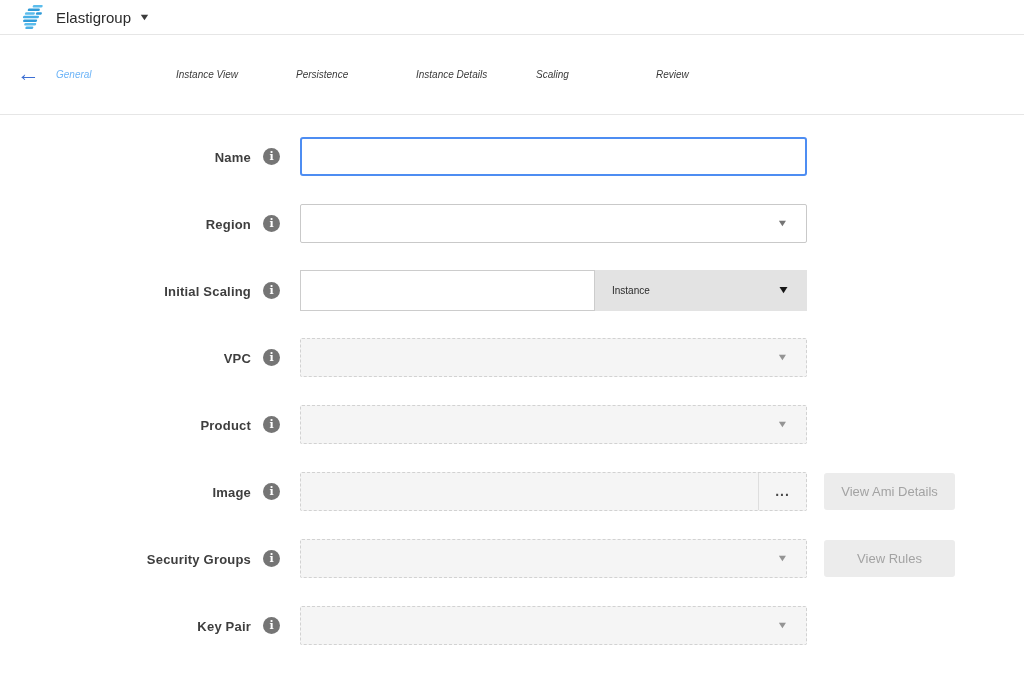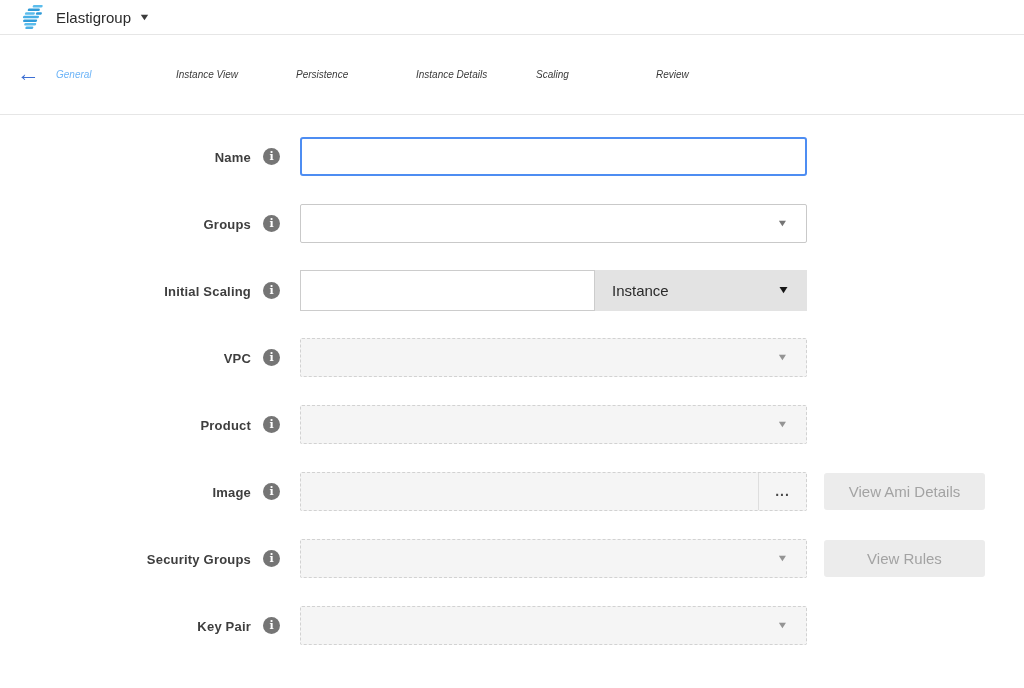--- a/index.html
+++ b/index.html
@@ -42,32 +42,32 @@
   .select .caret { position:absolute; right:17px; top:50%; transform:translateY(-52%) scale(.92,.72);
                    color:#757575; font-size:13px; }
   .select.disabled { background:#f5f5f5; border:1px dashed #d2d2d2; cursor:default; }
   .select.disabled .caret { color:#949494; }
 
   .capacity-input { width:295px; height:41px; border:1px solid #cccccc; outline:none;
                     padding:0 12px; font-size:14px; color:#333;
                     font-family:"Liberation Sans", sans-serif; }
   .unit-select { position:relative; width:212px; height:41px; background:#e3e3e3;
                  display:flex; align-items:center; padding-left:17px; cursor:pointer; }
-  .unit-label { font-size:15px; color:#2b2b2b; }
+  .unit-label { font-size:10px; color:#2b2b2b; }
   .unit-select .caret { position:absolute; right:17px; top:50%; transform:translateY(-52%) scale(1.05,.8);
                         color:#161616; font-size:13px; }
 
   .image-field { position:relative; }
   .browse-cell { position:absolute; right:0; top:0; bottom:0; width:48px;
                  border-left:1px solid #dedede; display:flex; align-items:center;
                  justify-content:center; color:#4a4a4a; font-size:14px; font-weight:bold;
                  letter-spacing:1px; cursor:pointer; }
 
-  .side-button { margin-left:17px; width:161px; height:37px; background:#ececec;
-                 color:#a3a3a3; font-size:15px; border:none; border-radius:3px;
+  .side-button { margin-left:17px; width:131px; height:37px; background:#ececec;
+                 color:#a3a3a3; font-size:13px; border:none; border-radius:3px;
                  font-family:"Liberation Sans", sans-serif; }
 </style>
 </head>
 <body>
 
 <div class="header">
   <div class="header-switcher">
     <svg class="logo" viewBox="0 0 26 24">
       <g transform="translate(5,0) skewX(-14)">
         <rect x="10" y="0" width="10" height="2.5" rx="1.2" fill="#5bbcec"></rect>
@@ -104,21 +104,21 @@
       <span class="field-label">Name</span>
       <span class="info-icon">i</span>
     </div>
     <div class="field-col">
       <input class="text-input" type="text" value="" style="">
     </div>
   </div>
 
   <div class="row">
     <div class="label-col">
-      <span class="field-label">Groups</span>
+      <span class="field-label">Region</span>
       <span class="info-icon">i</span>
     </div>
     <div class="field-col">
       <div class="select">
         <span class="caret">▼</span>
       </div>
     </div>
   </div>
 
   <div class="row">

